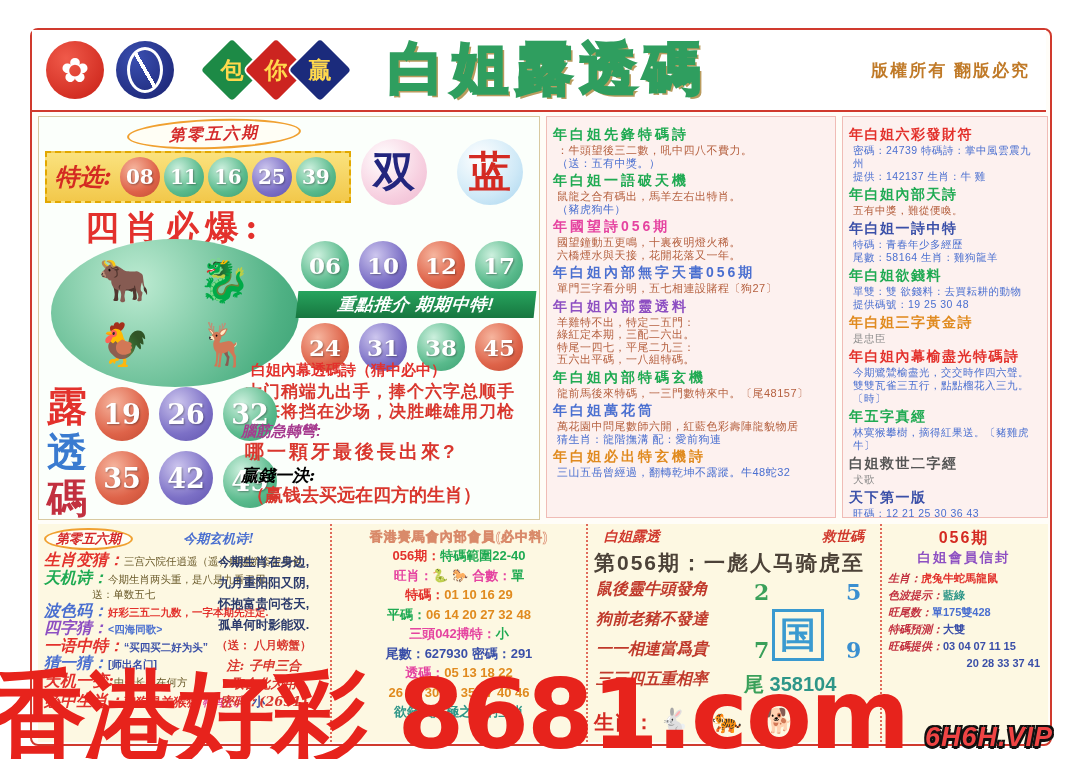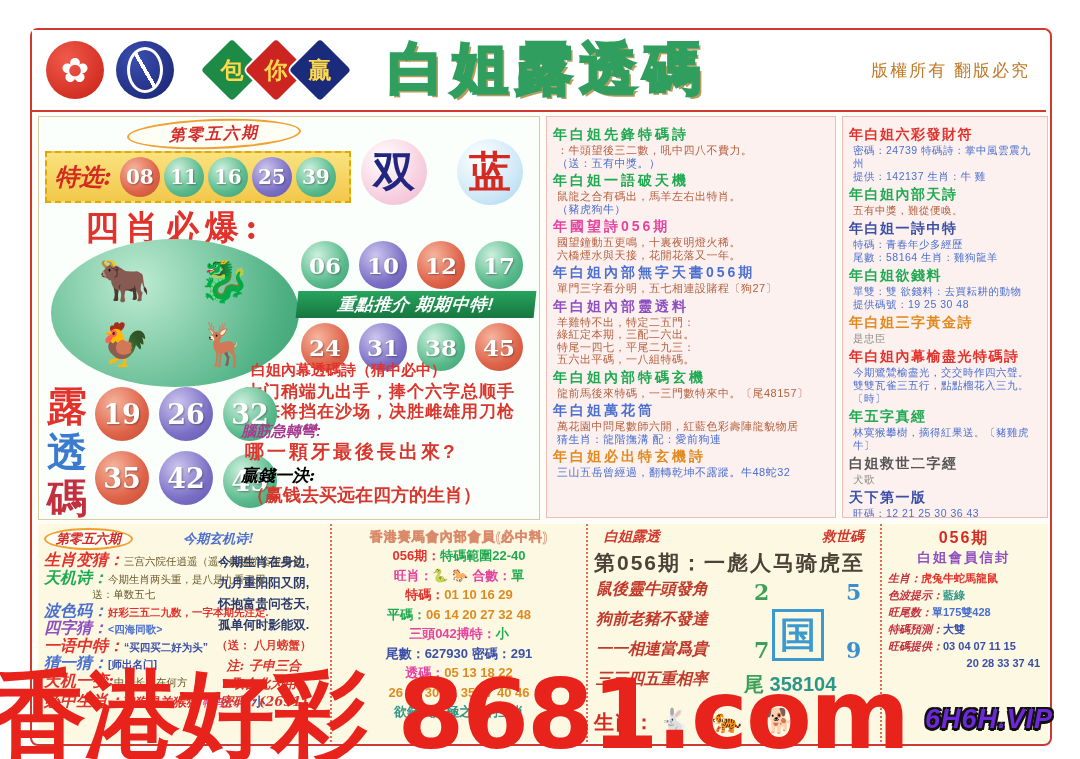--- a/index.html
+++ b/index.html
@@ -18,21 +18,21 @@
   .club i{display:block;width:30px;height:40px;border:3px solid #fff;border-radius:50%;
           background:linear-gradient(60deg,transparent 46%,#fff 46%,#fff 54%,transparent 54%);}
   .diamonds{display:flex;margin-left:36px;}
   .diamond{width:44px;height:44px;border-radius:6px;transform:rotate(45deg);margin:0 -2px;
            display:flex;align-items:center;justify-content:center;border:2px solid #fff;}
   .d-green{background:#1d8a46;} .d-red{background:#cc2420;} .d-navy{background:#1b2b7c;}
   .diamond span{transform:rotate(-45deg);color:#ffd94d;font-weight:bold;font-size:23px;font-family:"DejaVu Serif",serif;}
   .main-title{margin-left:46px;font-size:56px;font-weight:900;letter-spacing:8px;color:#f7ecd0;
               -webkit-text-stroke:3px #2f9e5f;text-shadow:3px 3px 0 #b99b5e;font-family:"DejaVu Serif",serif;white-space:nowrap;}
   .header-right{margin-left:auto;margin-right:16px;text-align:left;}
-  .copyright{color:#c07a28;font-weight:normal;font-size:17px;letter-spacing:2px;}
+  .copyright{color:#c07a28;font-weight:bold;font-size:17px;letter-spacing:2px;}
   .slogan{color:#d42a22;font-weight:bold;font-size:19px;margin-top:10px;letter-spacing:1px;}
   
   .left-panel{position:absolute;left:38px;top:116px;width:500px;height:402px;background:#fbfffb;
               border:1px solid #d8c9a0;}
   .mid-panel{position:absolute;left:546px;top:116px;width:290px;height:402px;background:#fdf1ef;
              border:1px solid #f0bcb6;padding:6px 6px;box-sizing:border-box;overflow:hidden;}
   .right-panel{position:absolute;left:842px;top:116px;width:206px;height:402px;background:#fdf1ef;
                border:1px solid #f0bcb6;padding:6px 6px;box-sizing:border-box;overflow:hidden;}
   
   .ball{border-radius:50%;display:inline-flex;align-items:center;justify-content:center;color:#fff;
@@ -125,22 +125,22 @@
   .bb3-tail{position:absolute;left:150px;top:92px;font-weight:700;font-size:20px;white-space:nowrap;}
   .bb3-zodiac{position:absolute;left:6px;bottom:6px;font-weight:900;font-size:20px;color:#d42a22;}
   .bb3-zodiac .animals{font-size:24px;letter-spacing:8px;}
   .bb4 .row{font-size:11px;line-height:17px;font-weight:bold;white-space:nowrap;}
   .bb4-issue{color:#d42a22;font-weight:900;font-size:16px;letter-spacing:2px;text-align:center;}
   .bb4-title{color:#8d4fc2;font-weight:900;font-size:13.5px;letter-spacing:2px;text-align:center;margin-bottom:3px;}
   .lbl-r{color:#c2303f;font-style:italic;font-family:"DejaVu Serif",serif;}
   
   .wm-main{position:absolute;left:-10px;top:652px;font-size:96px;font-weight:900;color:#e7231c;
            white-space:nowrap;letter-spacing:-2px;font-family:"DejaVu Sans",sans-serif;z-index:50;}
-  .wm-corner{position:absolute;left:925px;top:704px;font-size:27px;font-weight:900;font-style:italic;
-             color:#6d28d9;z-index:51;letter-spacing:1px;
+  .wm-corner{position:absolute;left:925px;top:722px;font-size:27px;font-weight:900;font-style:italic;
+             color:#ef4444;z-index:51;letter-spacing:1px;
              text-shadow:-2px -2px 0 #111,2px -2px 0 #111,-2px 2px 0 #111,2px 2px 0 #111,0 3px 0 #111;}
 </style>
 </head>
 <body>
 
 <div id="page">
   <div class="frame"></div>
 
   <div class="header">
     <div class="flag">

